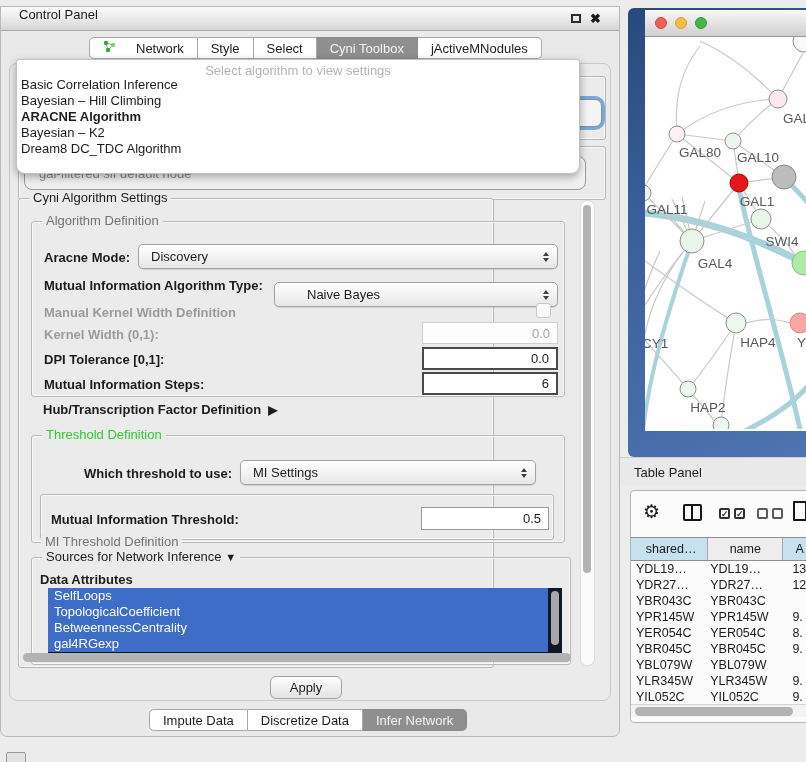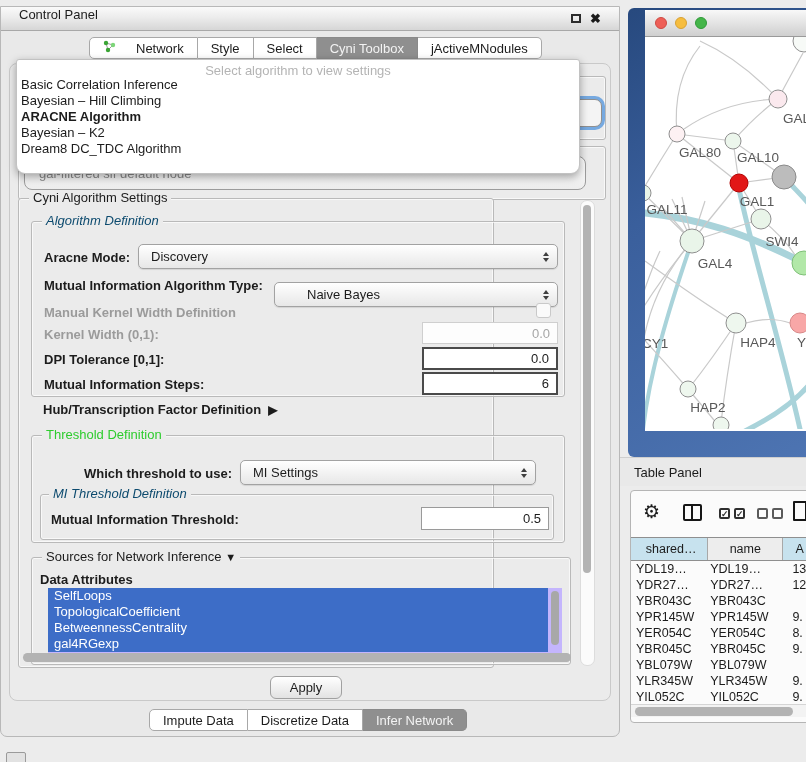--- a/index.html
+++ b/index.html
@@ -25,21 +25,21 @@
   .tab:last-child { border-radius:0 5px 5px 0; }
   .tab.selected { background:#8f8f8f; color:#f3f3f3; border-color:#8a8a8a; }
 
   .content-panel { position:absolute; left:8px; top:56px; width:602px; height:638px;
     background:#ebebeb; border:1px solid #c9c9c9; border-radius:8px; }
 
   .groupbox { position:absolute; border:1px solid #b9b9b9; border-radius:3px;
     box-shadow:inset 0 0 0 1px rgba(255,255,255,0.65); }
   .group-title { position:absolute; top:-9px; left:10px; background:#ebebeb;
     padding:0 4px; font-size:13px; white-space:nowrap; }
-  .group-title.blue  { color:#0c4a6e;font-style:italic; }
+  .group-title.blue  { color:#737373; }
   .group-title.green { color:#2ecc2e; }
 
   .lbl { position:absolute; font-size:13px; font-weight:bold; white-space:nowrap; }
   .lbl.disabled { color:#9b9b9b; }
 
   .combo { position:absolute; background:linear-gradient(#ffffff,#e7e7e7);
     border:1px solid #a2a2a2; border-radius:5px; display:flex; align-items:center;
     font-size:13px; padding:0 24px 0 12px; box-shadow:0 1px 1px rgba(0,0,0,0.10); }
   .combo .arrows { position:absolute; right:8px; top:50%; transform:translateY(-50%);
     display:flex; flex-direction:column; gap:2px; }
@@ -68,21 +68,21 @@
   .combo-plain { position:absolute; background:linear-gradient(#ffffff,#ededed);
     border:1px solid #9c9c9c; border-radius:8px; font-size:13px; color:#8a8a8a;
     padding-left:14px; display:flex; align-items:center; z-index:2; }
 
   
   .vscroll { position:absolute; background:#fbfbfb; border:1px solid #dcdcdc; border-radius:7px; }
   .vscroll .thumb { position:absolute; left:2px; width:8px; background:#b3b3b3; border-radius:4px; }
   .hscroll-thumb { position:absolute; height:9px; background:#b3b3b3; border-radius:5px; }
 
   
-  .attr-list { position:absolute; background:#c4b5fd; overflow:hidden; }
+  .attr-list { position:absolute; background:#0f172a; overflow:hidden; }
   .attr-item { height:16px; line-height:16px; background:#3d6dc7; color:#fff;
     font-size:13px; padding-left:6px; width:calc(100% - 14px); white-space:nowrap; }
   .attr-vthumb { position:absolute; right:3px; top:3px; width:8px; height:54px;
     background:#a8a8a8; border-radius:4px; }
 
   .apply-btn { position:absolute; width:72px; height:23px; border:1px solid #a0a0a0;
     border-radius:6px; background:linear-gradient(#ffffff,#e2e2e2); font-size:13px;
     display:flex; align-items:center; justify-content:center; }
 
   .hub-row { position:absolute; font-size:13px; font-weight:600; display:flex; align-items:center; gap:7px; }
@@ -242,21 +242,21 @@
         <div class="lbl" style="left:52px; top:30px;">Which threshold to use:</div>
         <div class="combo" style="left:208px; top:24px; width:296px; height:25px;">
           <span>MI Settings</span>
           <span class="arrows">
               <span class="tri-up"></span>
               <span class="tri-down"></span>
             </span>
         </div>
 
         <div class="groupbox" style="left:8px; top:58px; width:514px; height:46px;">
-          <span class="group-title blue" style="left:8px;">MI Threshold Definition</span>
+          <span class="group-title blue" style="left:0;margin-top:48px;">MI Threshold Definition</span>
           <div class="lbl" style="left:10px; top:17px;">Mutual Information Threshold:</div>
           <div class="field thin" style="left:380px; top:12px; width:128px; height:23px;">0.5</div>
         </div>
       </div>
 
       <div class="groupbox" style="left:12px; top:358px; width:540px; height:108px;">
         <span class="group-title">
           <span>Sources for Network Inference</span>
           <span style="font-size:11px;">▼</span>
         </span>

